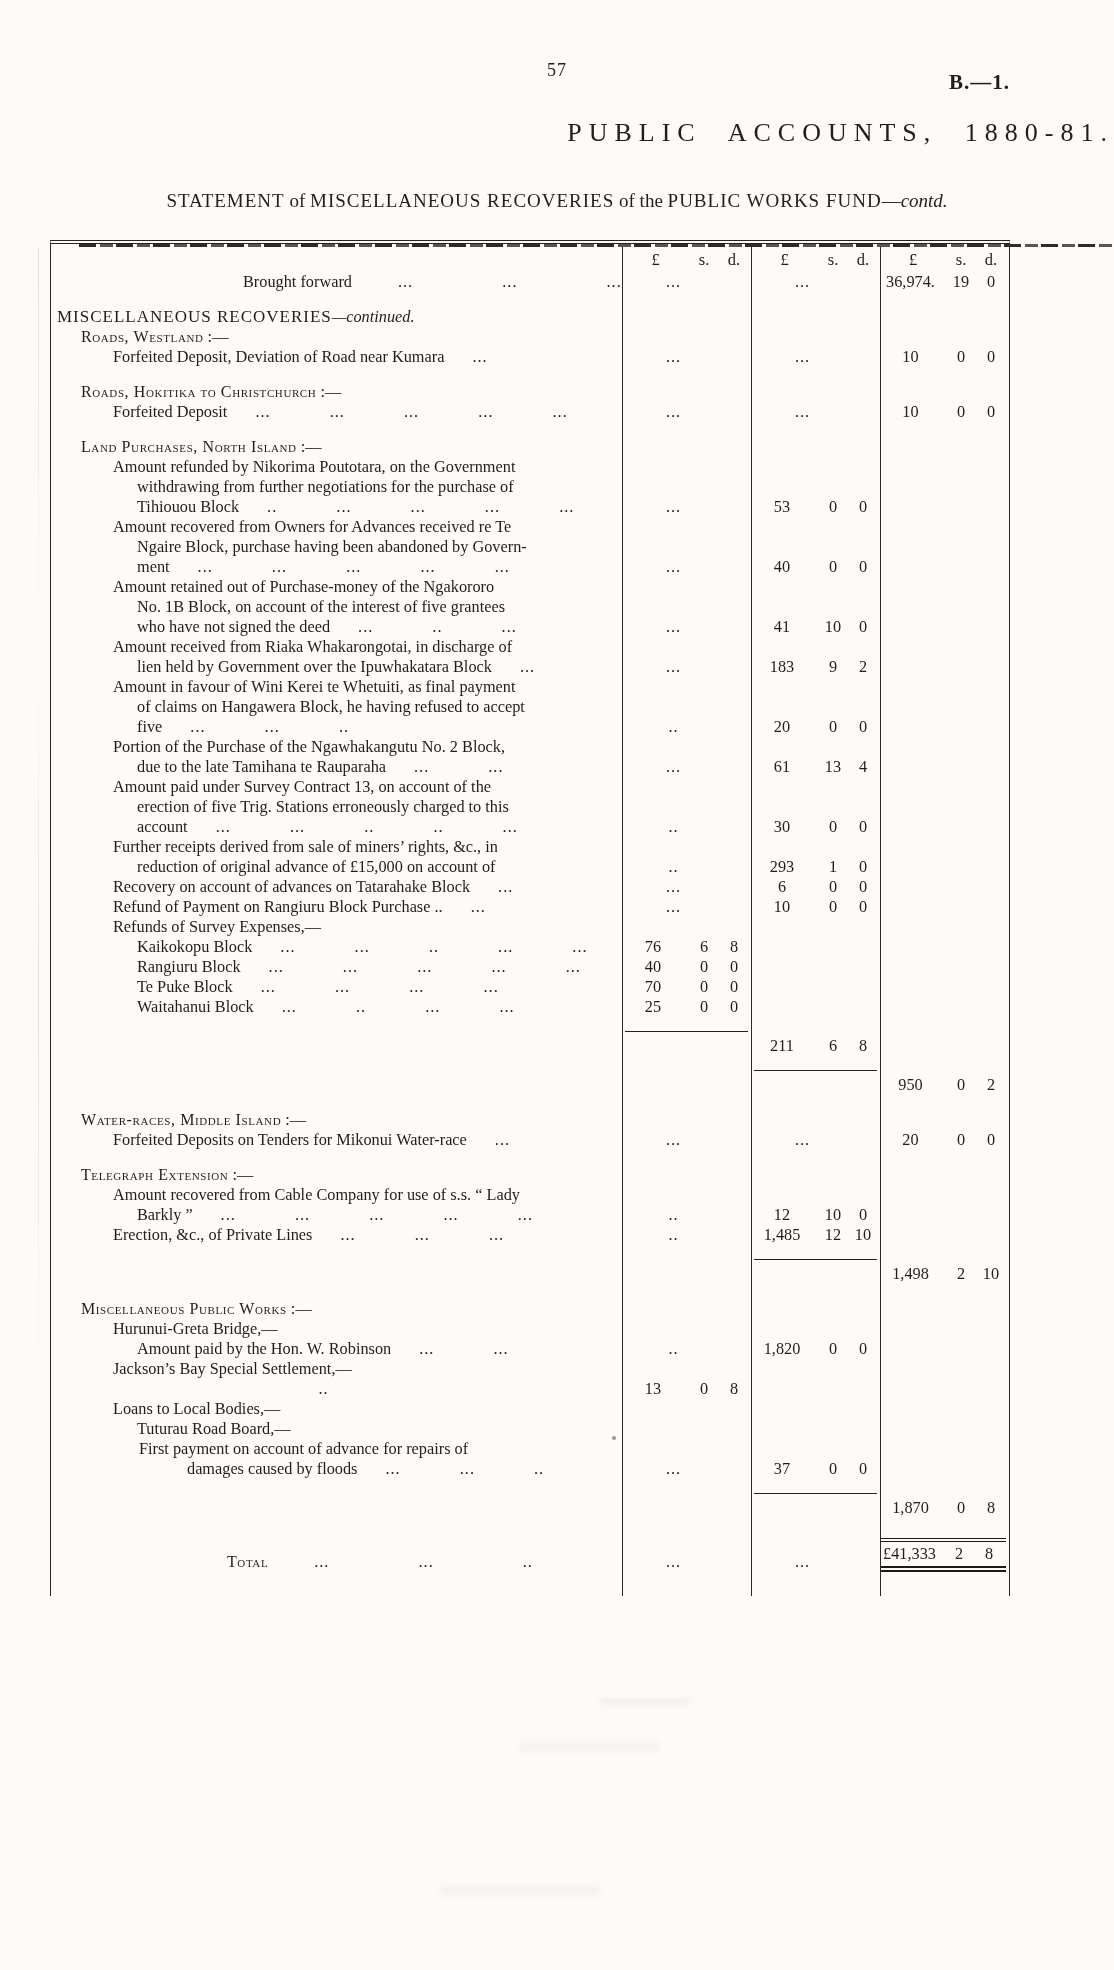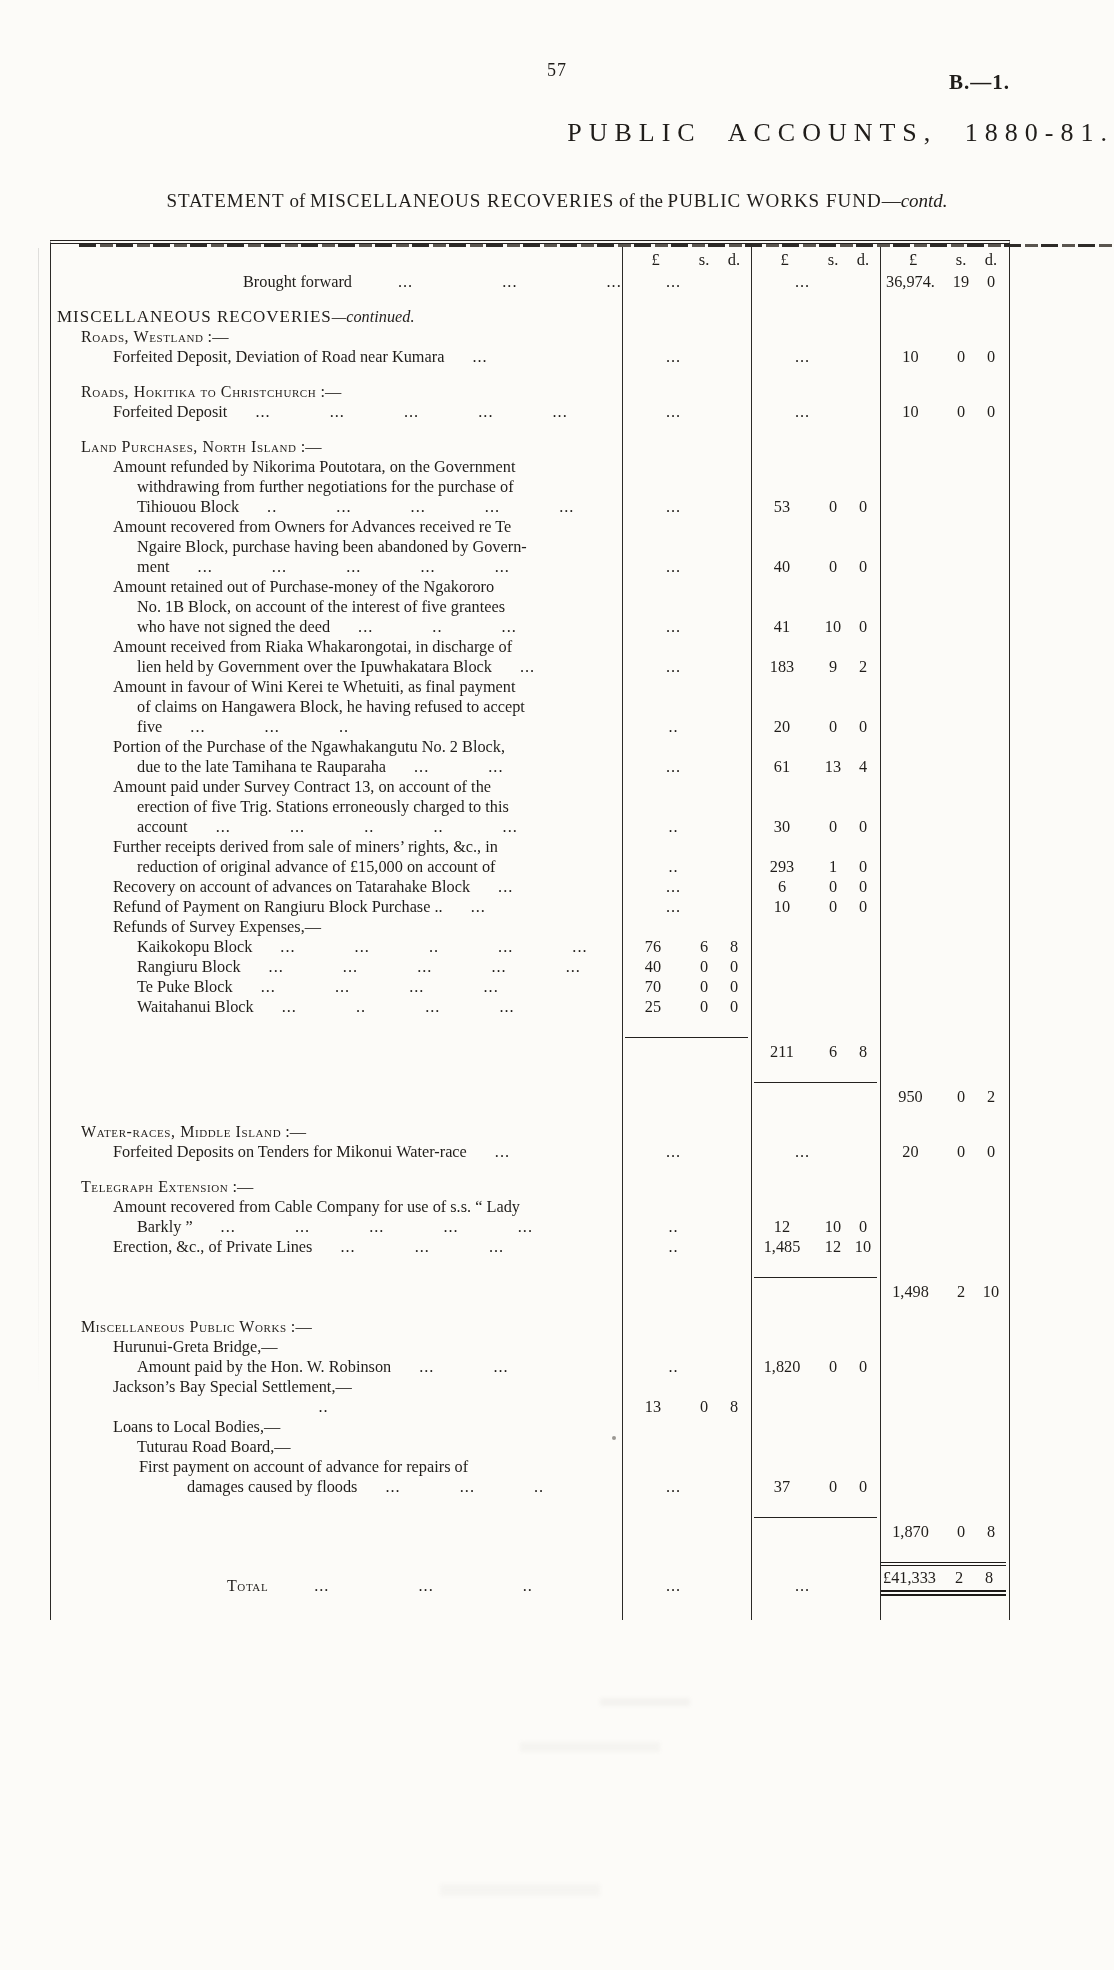--- a/index.html
+++ b/index.html
@@ -40,21 +40,21 @@
   .leader.wide{word-spacing:84px;margin-left:46px;}
   
   .money{font-size:16.3px;line-height:20px;padding-bottom:0;}
   .mval{display:grid;grid-template-columns:1fr 30px 30px;padding-right:2px;}
   .mval .mp{text-align:center;padding-right:5px;}
   .mval .ms,.mval .md{text-align:center;}
   .mdots{text-align:center;padding-right:26px;letter-spacing:1px;}
   .hdrrow .mval{font-size:16.5px;}
   .hdrrow .mval .mp{text-align:center;padding-right:0;}
   .ruled{align-self:stretch;border-top:1.6px solid #24211f;margin:0 3px;}
-  .r-sum{min-height:25px;margin-top:20px;}
+  .r-sum{min-height:25px;margin-top:14px;}
   .r-gap{margin-top:15px;}
   .r-brought{margin-top:2px;}
   .r-total{margin-top:20px;margin-bottom:6px;}
   .totalcell{border-top:4px double #1d1a18;border-bottom:6px double #1d1a18;padding:2px 2px 2px 0;margin-right:2px;}
   
   #bottomline{position:absolute;left:28px;top:0;width:1056px;height:2.6px;
     background:repeating-linear-gradient(90deg,#2e2b28 0 17px,rgba(0,0,0,0) 17px 21px,#5a554f 21px 34px,rgba(0,0,0,0) 34px 37px);}
   
   .spk{position:absolute;border-radius:50%;}
   #spk-a{left:612px;top:1436px;width:4px;height:4px;background:#4a453f;opacity:.55;}

